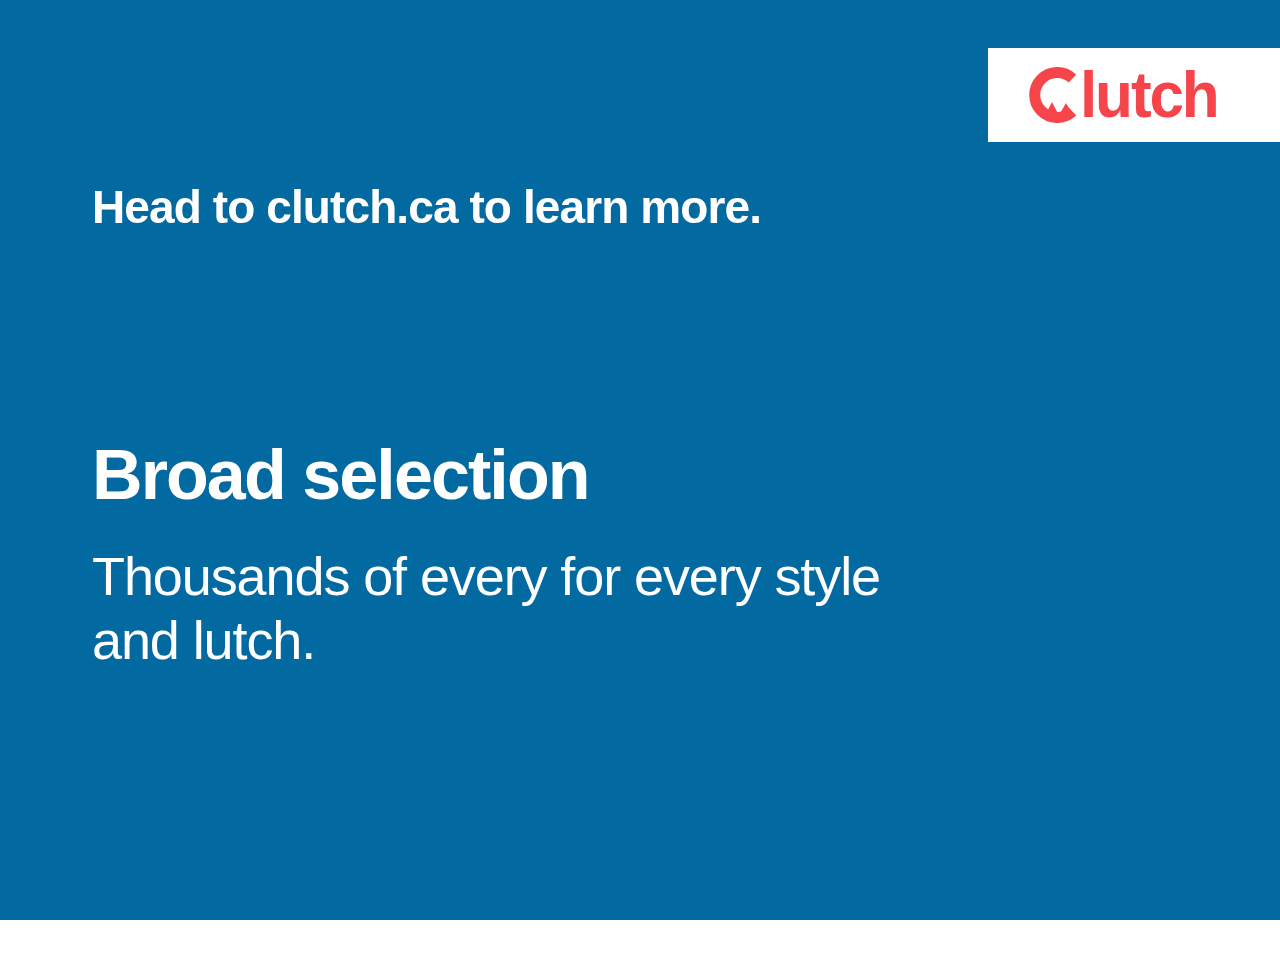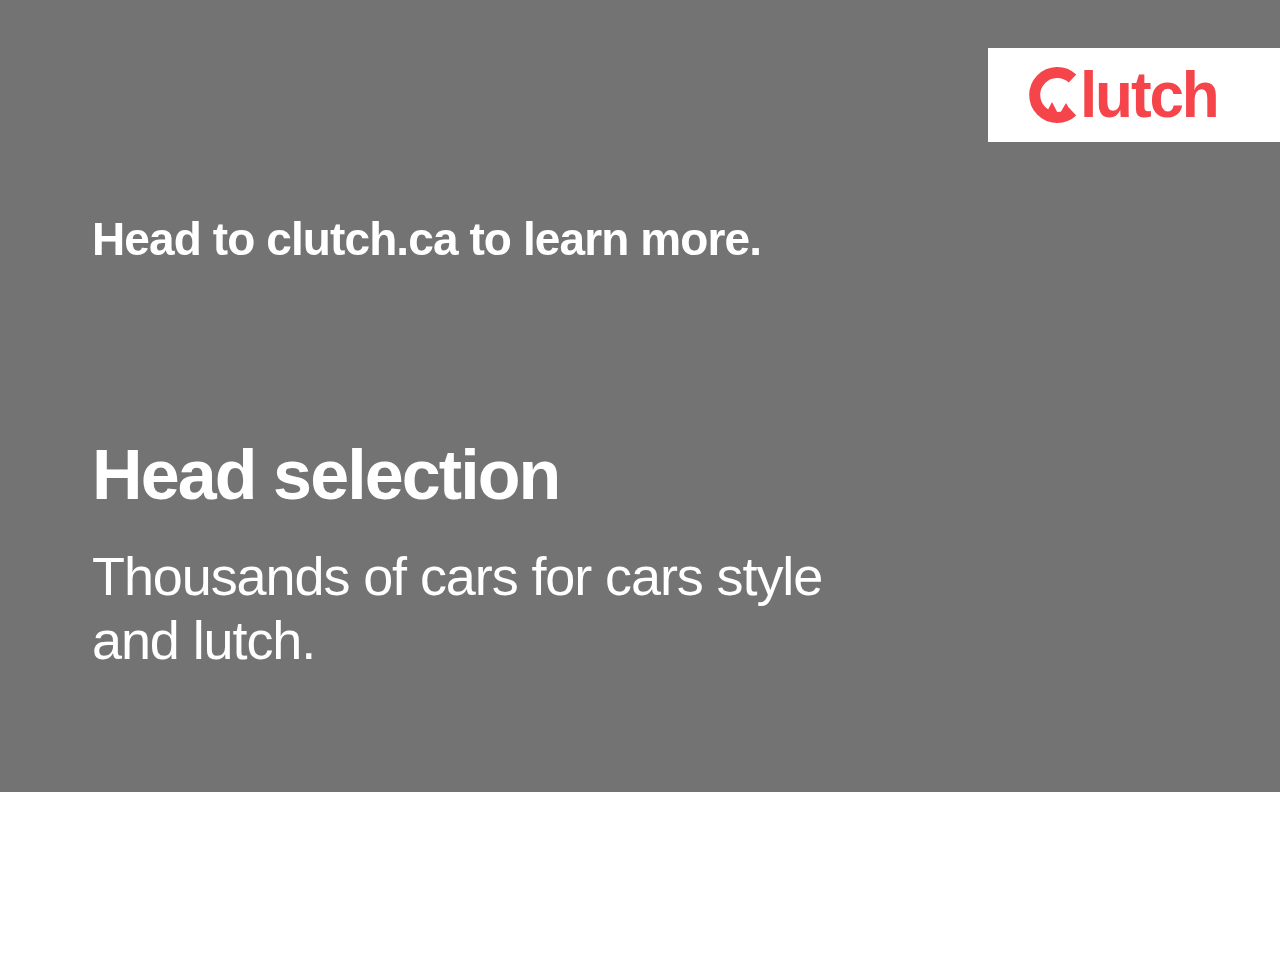--- a/index.html
+++ b/index.html
@@ -11,22 +11,22 @@
     width: 1280px;
     height: 960px;
     overflow: hidden;
     font-family: "Liberation Sans", sans-serif;
     -webkit-font-smoothing: antialiased;
   }
 
   #slide {
     position: relative;
     width: 1280px;
-    height: 792px;
-    background: #737373;
+    height: 920px;
+    background: #0369a1;
     overflow: hidden;
   }
 
   
   .logo-plaque {
     position: absolute;
     top: 48px;
     left: 988px;
     width: 292px;
     height: 94px;
@@ -65,21 +65,20 @@
   .eyebrow {
     position: absolute;
     left: 92px;
     top: 178px;
     font-size: 46px;
     line-height: 58px;
     font-weight: bold;
     letter-spacing: -0.9px;
     color: #ffffff;
     white-space: nowrap;
-    margin-top: 32px;
   }
 
   .headline {
     position: absolute;
     left: 92px;
     top: 436px;
     font-size: 70px;
     line-height: 78px;
     font-weight: bold;
     letter-spacing: -1.9px;
@@ -115,20 +114,20 @@
                  A22.5 22.5 0 1 0 46.5 45.5" fill="none" stroke="#f5444a" stroke-width="11" stroke-linecap="butt"></path>
         <polygon points="26,36 32.5,48.5 19.5,48.5" fill="#f5444a"></polygon>
         <polygon points="40,37 45.5,46.5 34.5,46.5" fill="#f5444a"></polygon>
       </svg>
       <span class="logo-word">lutch</span>
     </div>
   </div>
 
   <div class="eyebrow">Head to clutch.ca to learn more.</div>
 
-  <div class="headline">Head selection</div>
+  <div class="headline">Broad selection</div>
 
   <div class="subhead">
-    <span class="line">Thousands of cars for cars style</span>
+    <span class="line">Thousands of every for every style</span>
     <span class="line">and lutch.</span>
   </div>
 
 </div>
 
 </body></html>

